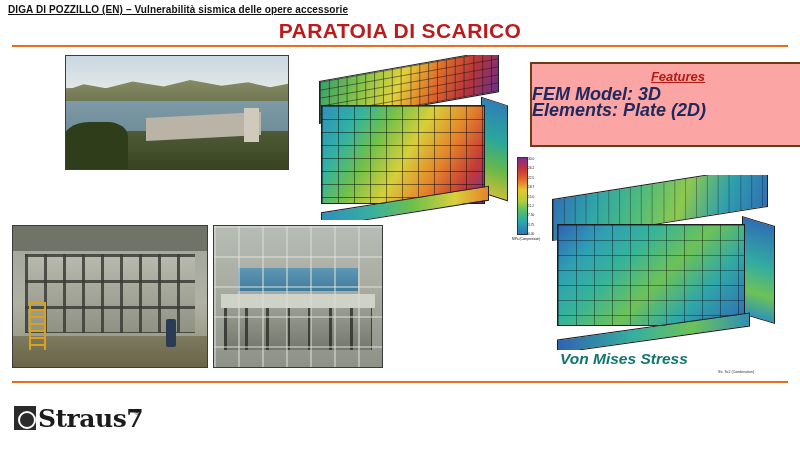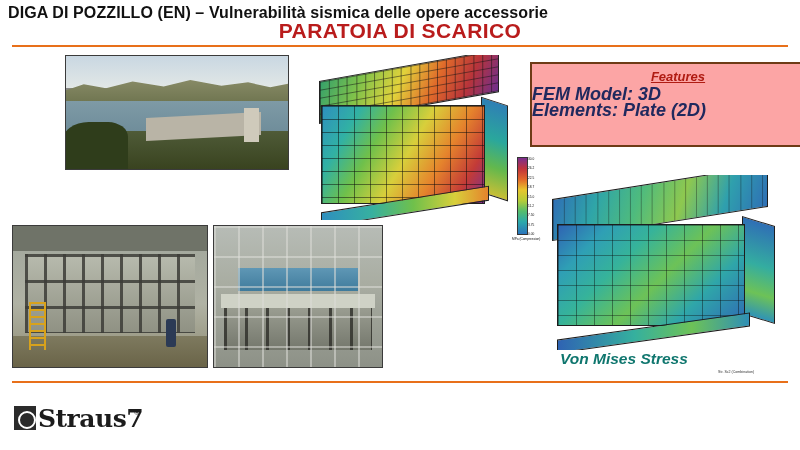--- a/index.html
+++ b/index.html
@@ -19,25 +19,26 @@
     width: 800px;
     height: 450px;
     background: #ffffff;
     box-sizing: border-box;
   }
   
   .header-sub {
     position: absolute;
     left: 8px;
     top: 4px;
-    font-size: 16px;
+    font-size: 10px;
     font-weight: bold;
     color: #111111;
     letter-spacing: 0.1px;
     white-space: nowrap;
+    text-decoration: underline;
   }
   .header-title {
     position: absolute;
     left: 0;
     top: 19px;
     width: 800px;
     text-align: center;
     font-size: 21px;
     font-weight: bold;
     color: #b91c1c;

